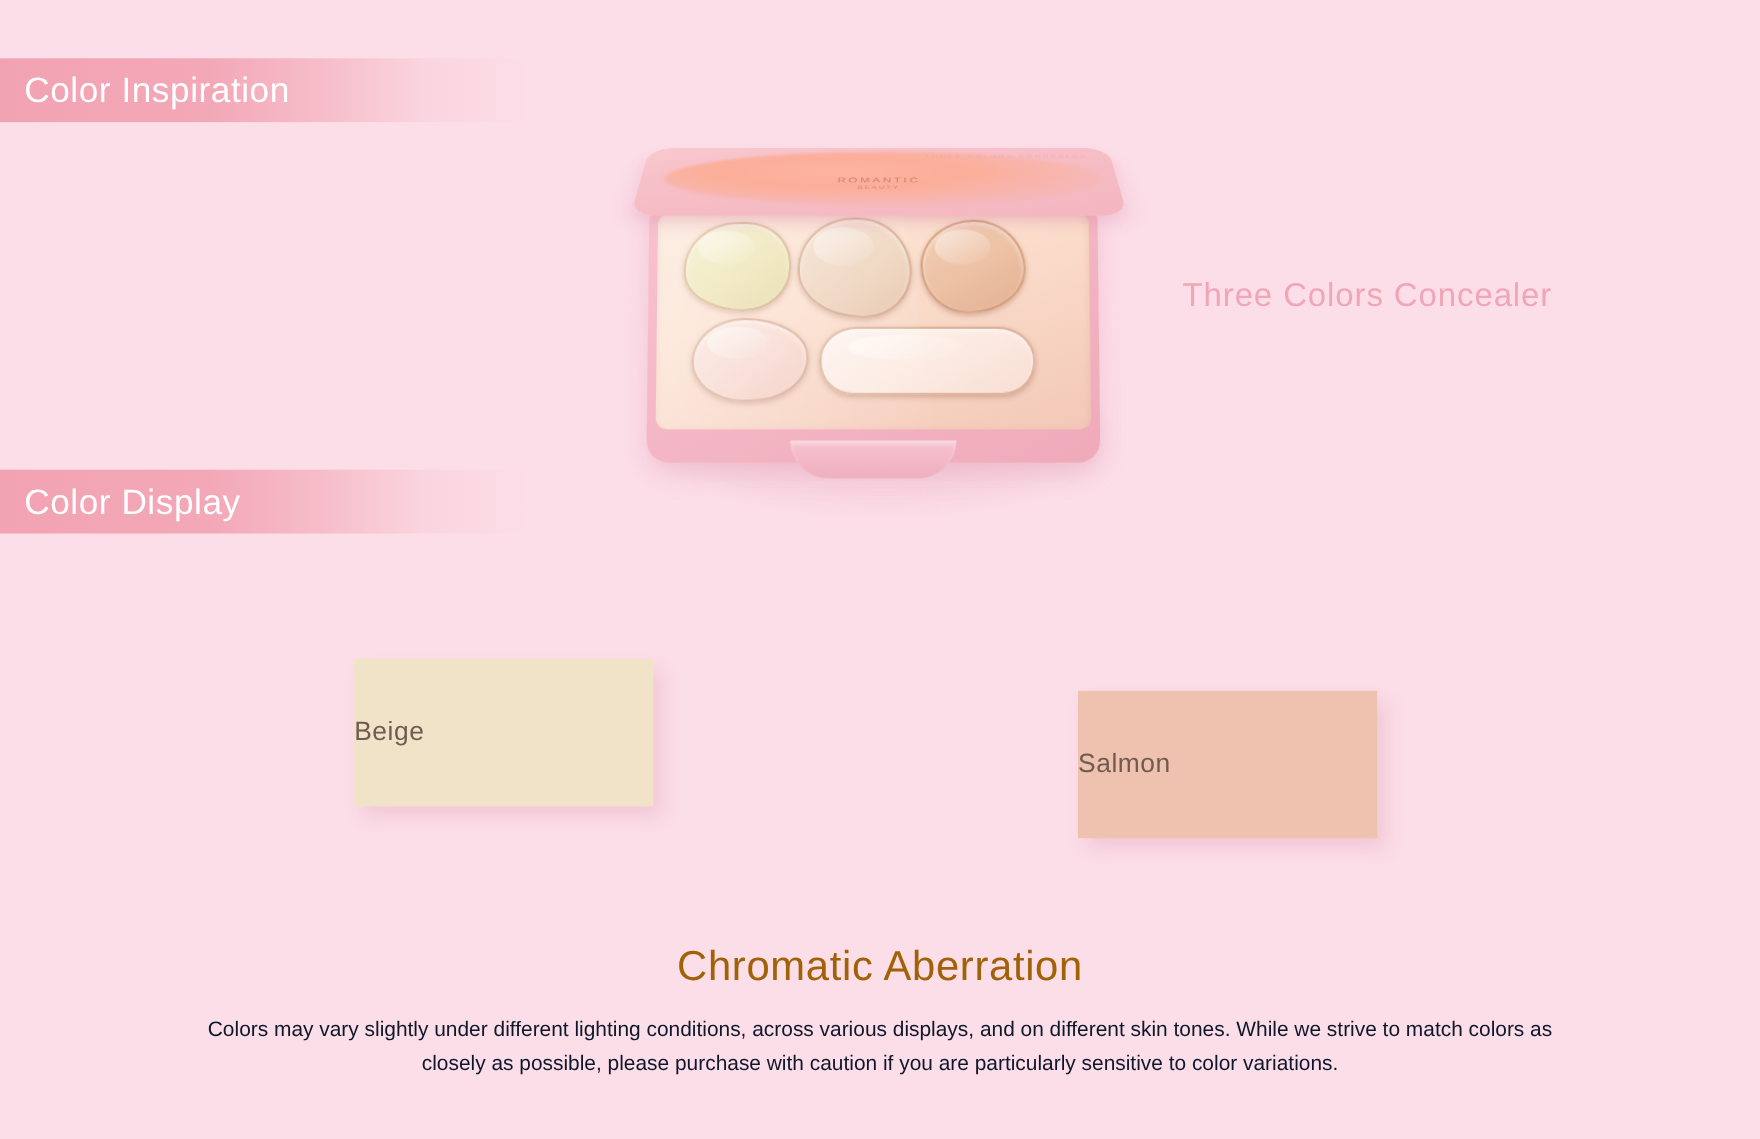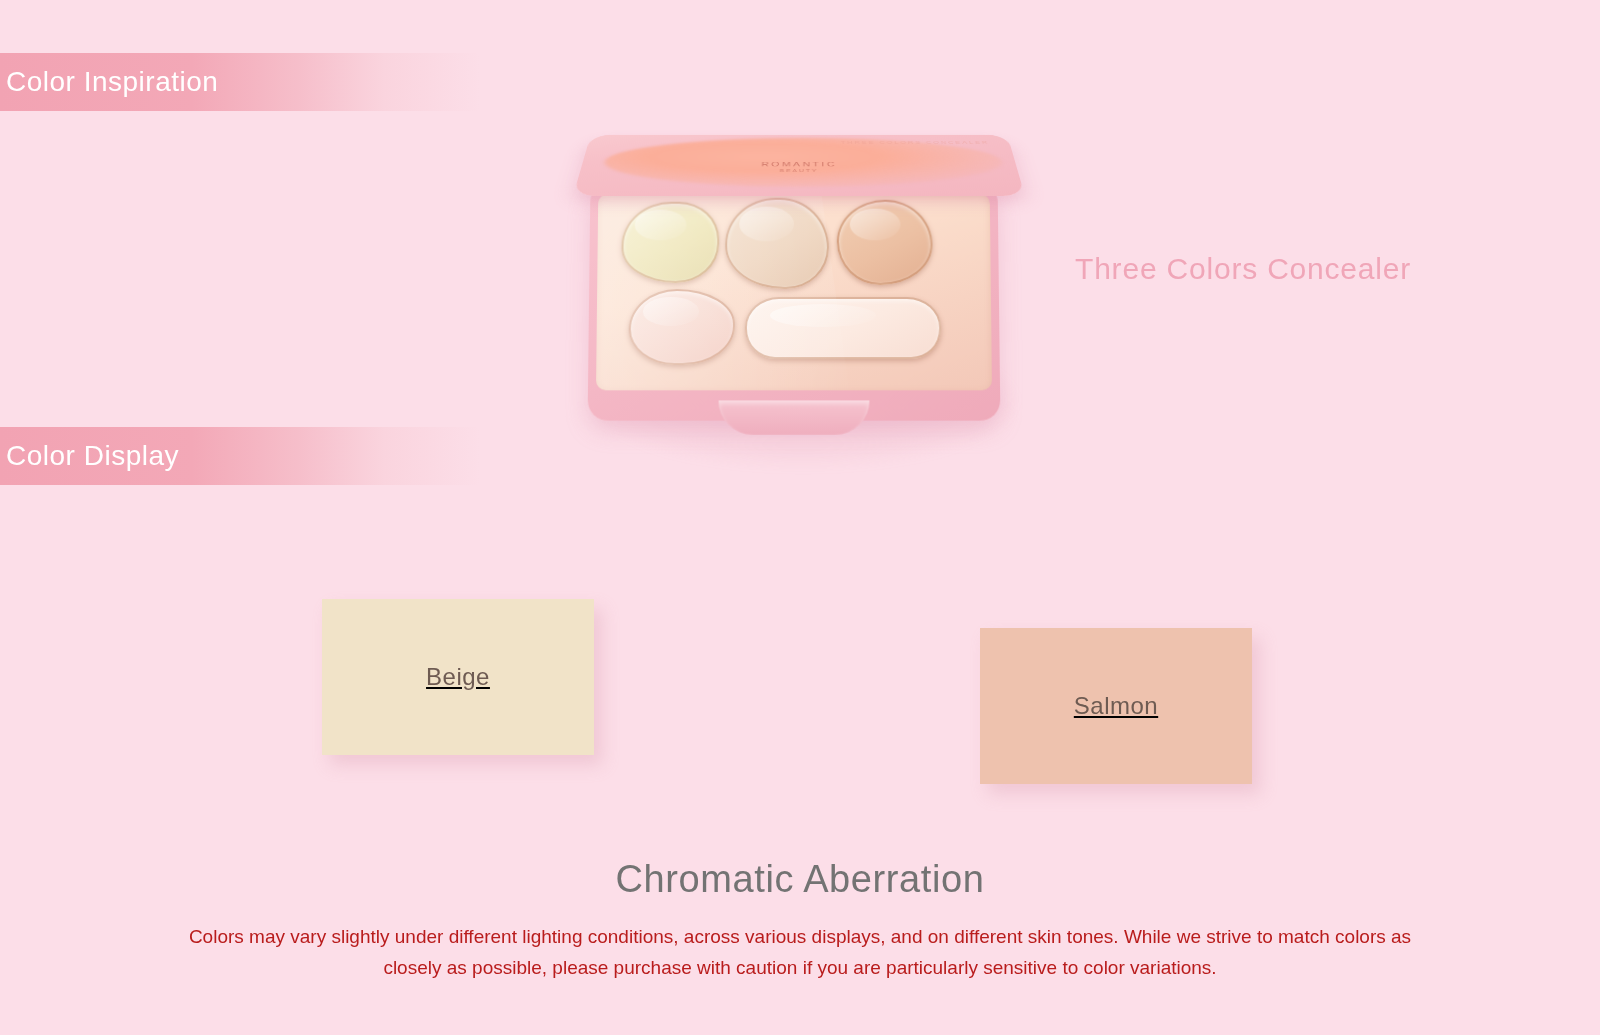--- a/index.html
+++ b/index.html
@@ -26,24 +26,24 @@
     align-items: center;
     background: linear-gradient(to right,
                 #F2A3B3 0%,
                 #F3A8B7 40%,
                 #F6BECA 62%,
                 #FAD4DE 80%,
                 rgba(252,222,232,0) 100%);
   }
   .banner-label {
     color: #ffffff;
-    font-size: 28px;
+    font-size: 32px;
     font-weight: 300;
     letter-spacing: 0.5px;
-    padding-left: 6px;
+    padding-left: 22px;
     white-space: nowrap;
   }
   #banner-inspiration { top: 53px; }
   #banner-display { top: 427px; }
 
   
   .hero {
     position: absolute;
     left: 565px;
     top: 80px;
@@ -234,54 +234,52 @@
   .swatch-row {
     position: absolute;
     left: 322px;
     top: 599px;
     width: 930px;
     display: flex;
     justify-content: space-between;
   }
   .swatch {
     width: 272px;
-    height: 156px;
+    height: 134px;
     display: flex;
     align-items: center;
-    justify-content: center;
     box-shadow: 8px 10px 16px rgba(215,150,170,0.30);
-    text-decoration: underline;
   }
   .swatch-label {
     color: #6E5B52;
     font-size: 24px;
     font-weight: 300;
     letter-spacing: 0.5px;
   }
 
   
   #aberration-title {
     position: absolute;
     left: 0;
     right: 0;
     top: 858px;
     text-align: center;
-    color: #737373;
+    color: #a16207;
     font-size: 38px;
     font-weight: 300;
     letter-spacing: 0.6px;
   }
   #aberration-text {
     position: absolute;
     left: 50%;
     transform: translateX(-50%);
     top: 922px;
     width: 1230px;
     text-align: center;
-    color: #b91c1c;
+    color: #0f172a;
     font-size: 19px;
     font-weight: 300;
     line-height: 1.62;
   }
 </style>
 </head>
 <body style="background: rgb(252, 222, 232);">
 
 <div class="banner" id="banner-inspiration">
   <span class="banner-label">Color Inspiration</span>

